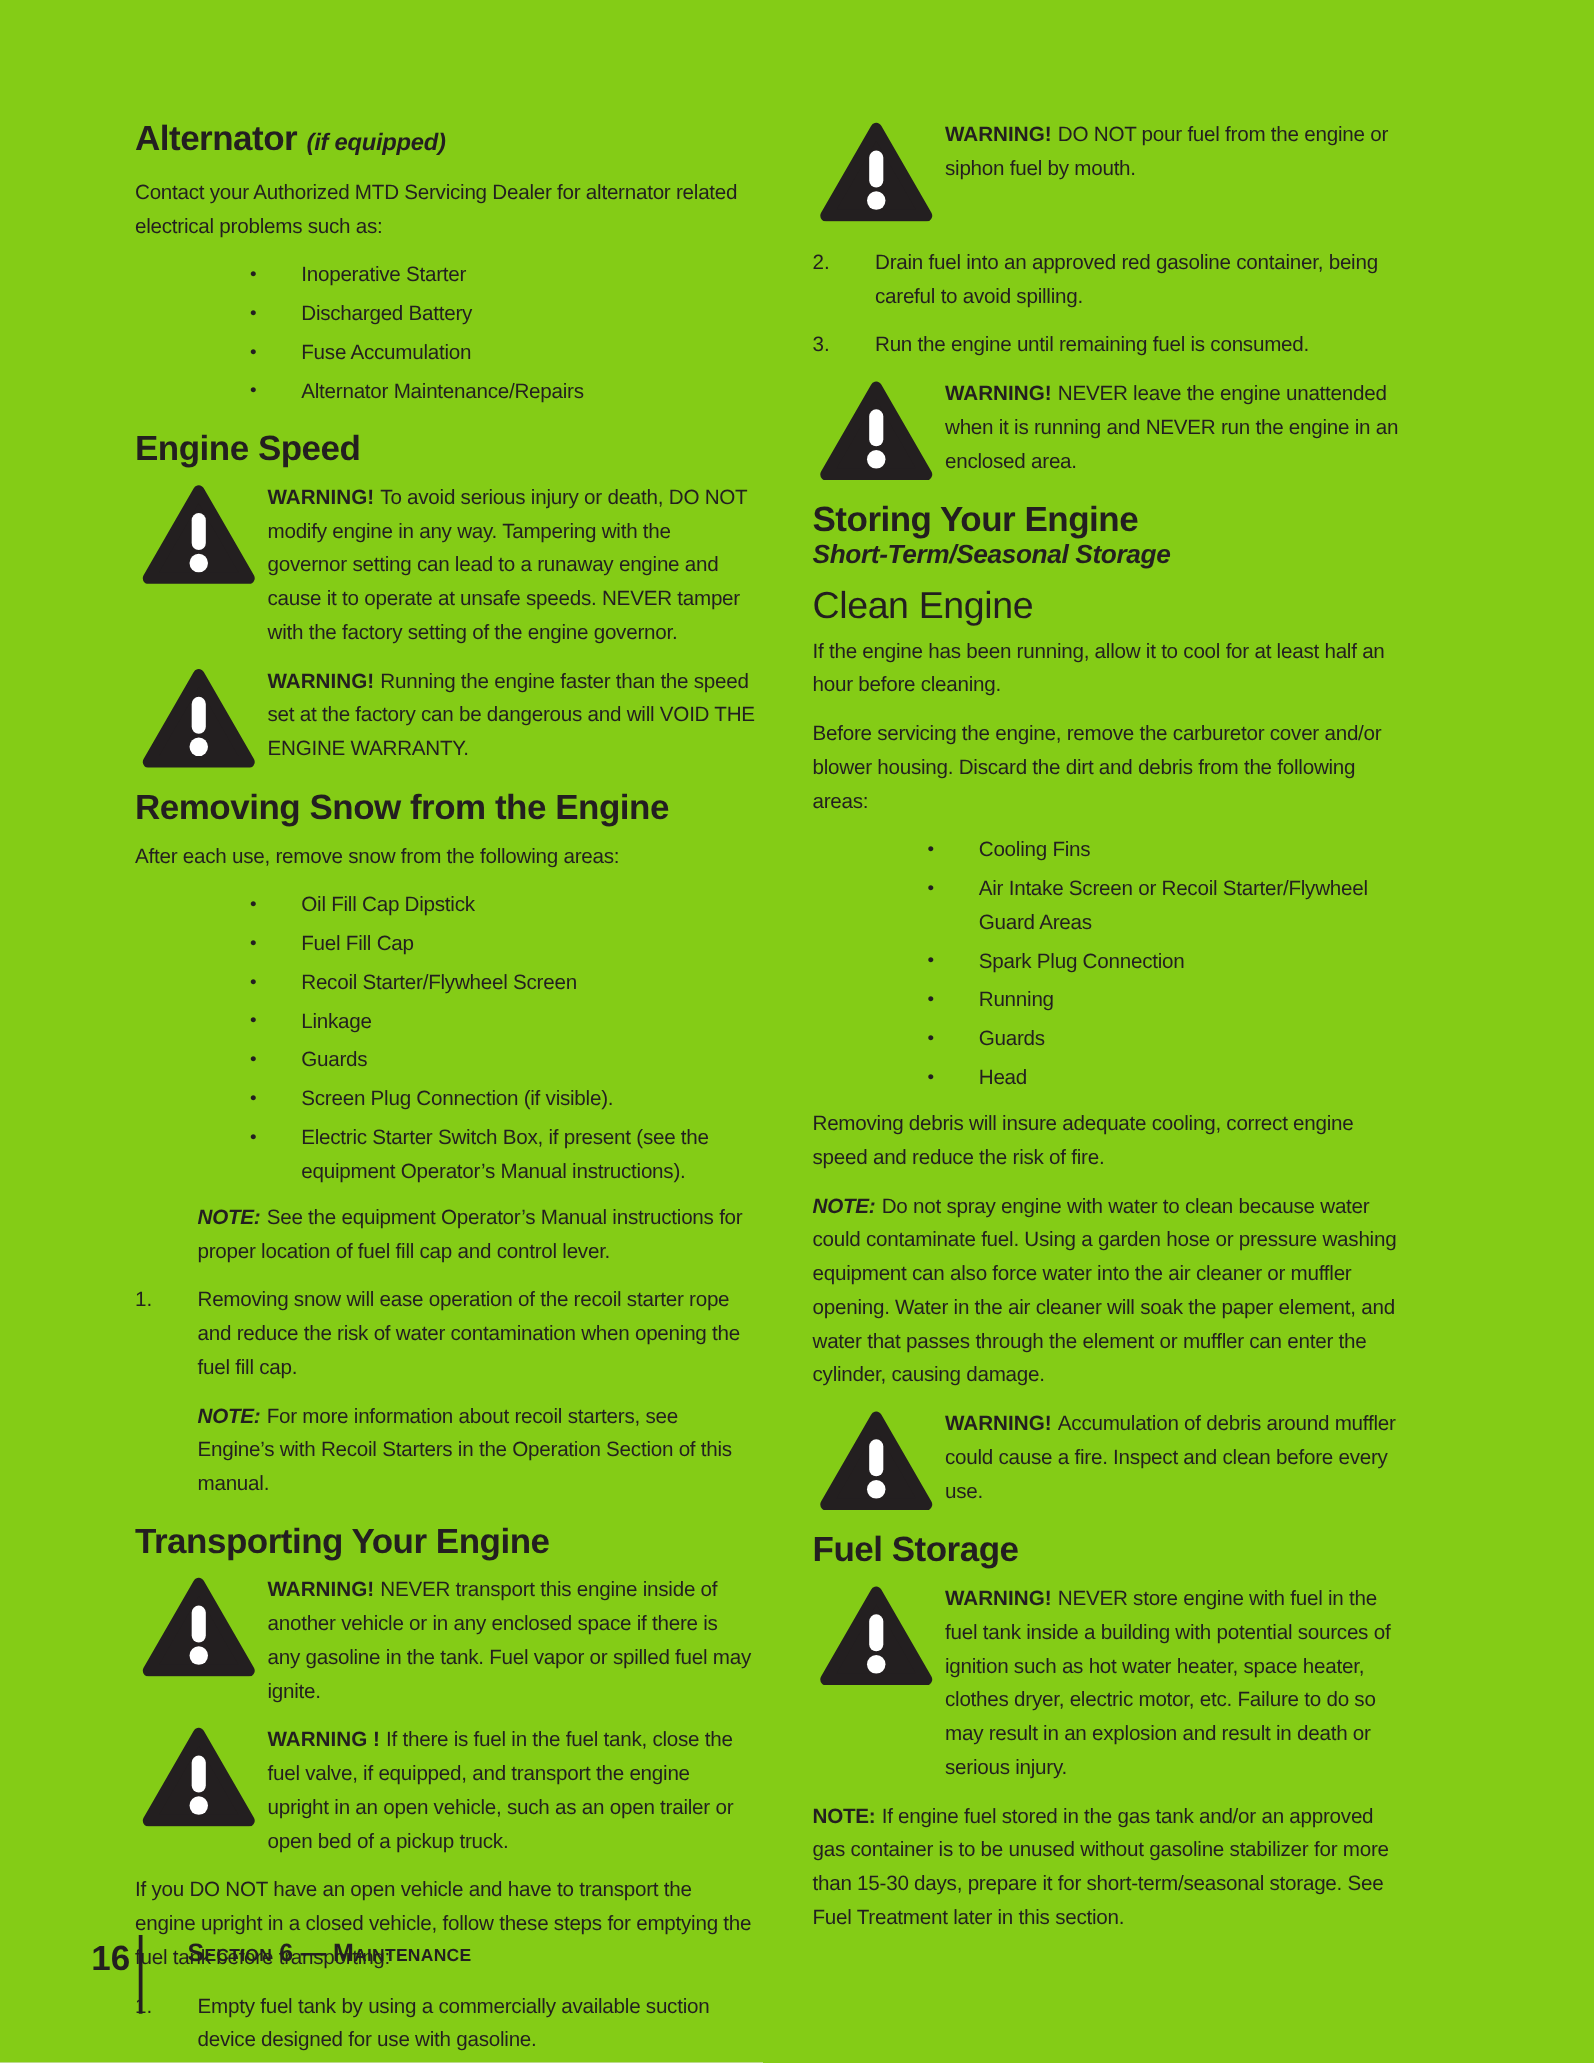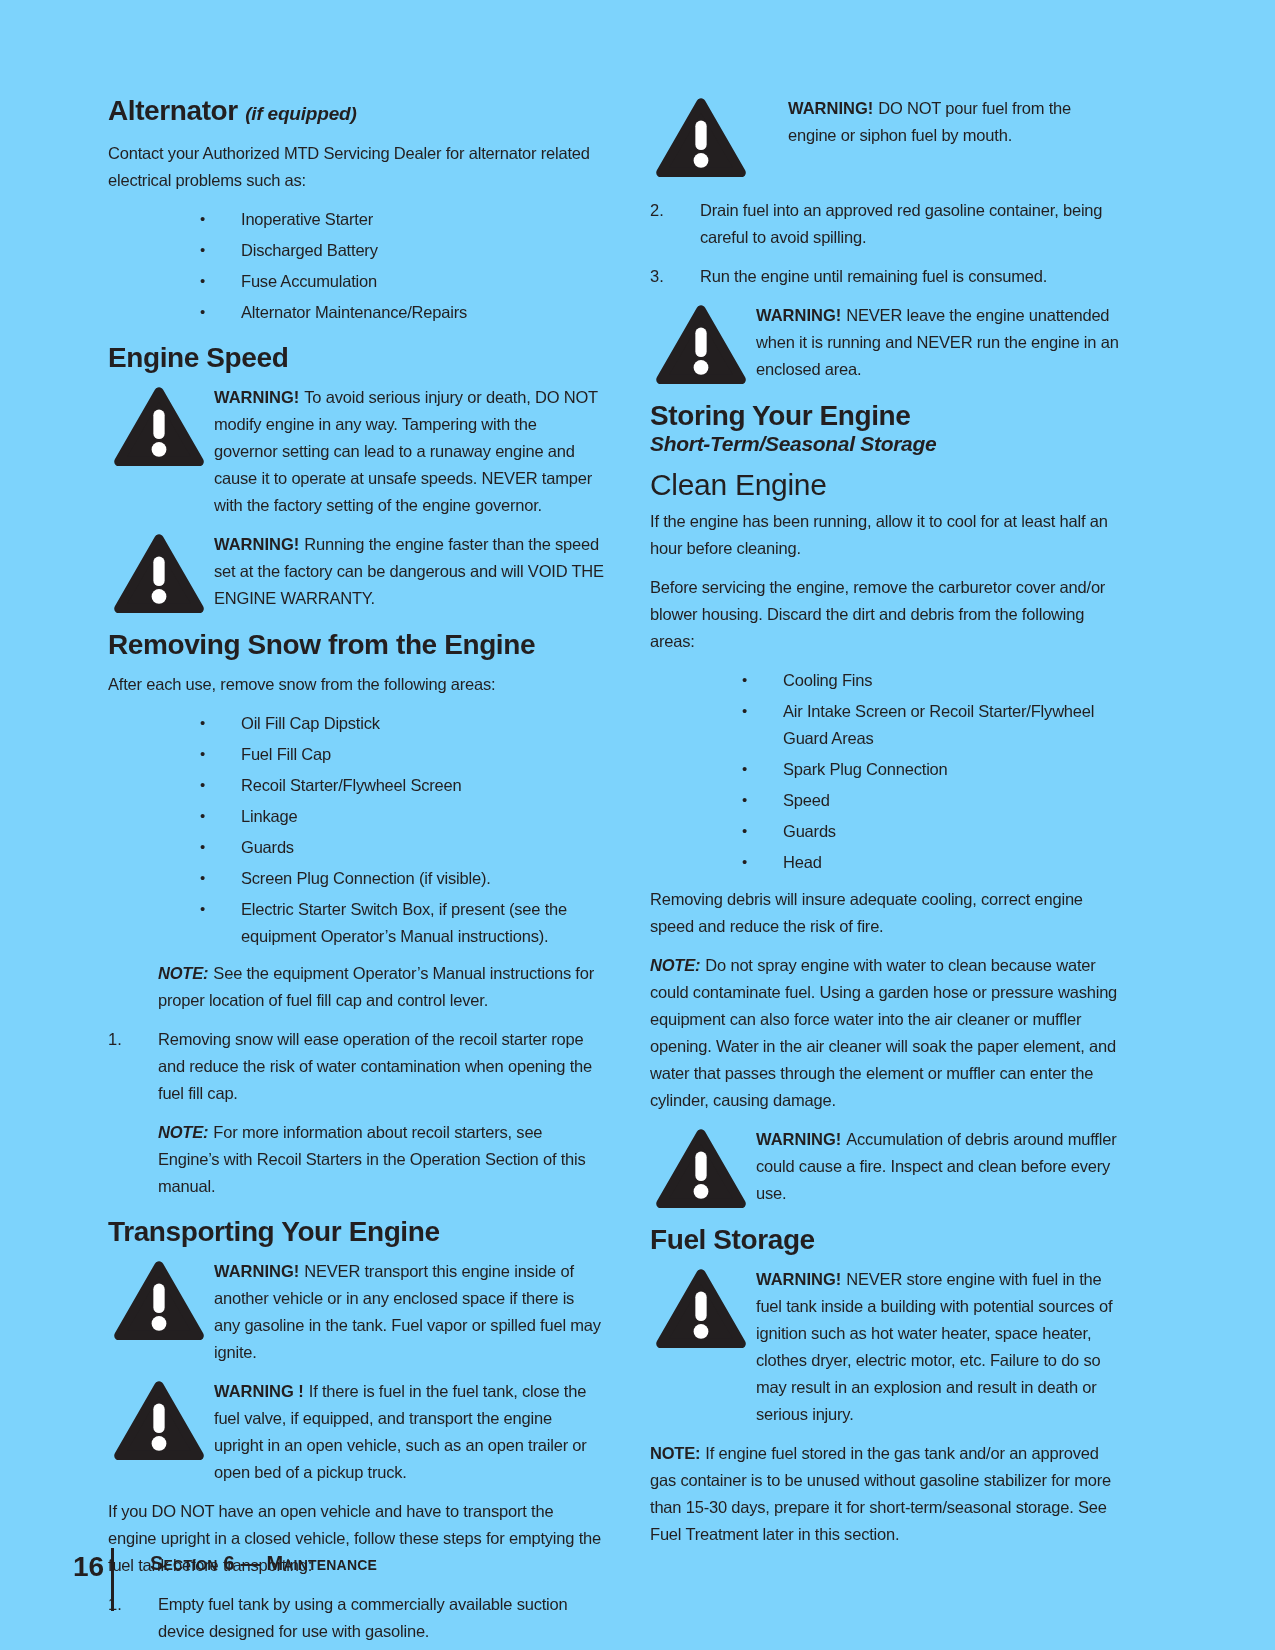--- a/index.html
+++ b/index.html
@@ -2,21 +2,21 @@
 <html><head>
 <meta charset="utf-8">
 <style>
   * { box-sizing: border-box; }
   html, body { margin: 0; padding: 0; background: #e8e8e8; }
   .page {
     position: relative;
     width: 1275px;
     height: 1650px;
     margin: 0 auto;
-    background: #7dd3fc;
+    background: #84cc16;
     font-family: "Liberation Sans", sans-serif;
     color: #231f20;
     overflow: hidden;
   }
   .columns {
     display: flex;
     padding: 95px 0 0 108px;
     gap: 46px;
   }
   .col-left  { width: 496px; flex: 0 0 auto; }
@@ -195,21 +195,21 @@
         <p>If you DO NOT have an open vehicle and have to transport the engine upright in a closed vehicle, follow these steps for emptying the fuel tank before transporting:</p>
         <div class="numitem">
           <span class="num">1.</span>
           <span class="numtext">Empty fuel tank by using a commercially available suction device designed for use with gasoline.</span>
         </div>
       </section>
     </div>
 
     <div class="col-right">
 
-      <div class="warning" style="margin-top:0;gap:32px;">
+      <div class="warning" style="margin-top:0;">
         <svg class="tri" viewBox="0 0 104 92">
           <path d="M52 7 L98 87 L6 87 Z" fill="#231f20" stroke="#231f20" stroke-width="11" stroke-linejoin="round"></path>
           <rect x="45.5" y="27" width="13" height="34" rx="6.5" fill="#ffffff"></rect>
           <circle cx="52" cy="73" r="8.5" fill="#ffffff"></circle>
         </svg>
         <p><strong class="wlabel">WARNING!</strong><span>DO NOT pour fuel from the engine or siphon fuel by mouth.</span></p>
       </div>
 
       <div class="numitem" style="margin-top:20px;">
         <span class="num">2.</span>
@@ -233,21 +233,21 @@
         <h2 class="h2" style="margin-bottom:4px;">Storing Your Engine</h2>
         <div class="subtitle">Short-Term/Seasonal Storage</div>
 
         <h3 class="h3">Clean Engine</h3>
         <p>If the engine has been running, allow it to cool for at least half an hour before cleaning.</p>
         <p>Before servicing the engine, remove the carburetor cover and/or blower housing. Discard the dirt and debris from the following areas:</p>
         <ul class="bullets">
           <li>Cooling Fins</li>
           <li>Air Intake Screen or Recoil Starter/Flywheel Guard Areas</li>
           <li>Spark Plug Connection</li>
-          <li>Speed</li>
+          <li>Running</li>
           <li>Guards</li>
           <li>Head</li>
         </ul>
         <p>Removing debris will insure adequate cooling, correct engine speed and reduce the risk of fire.</p>
         <p class="note"><em class="nlabel">NOTE:</em><span>Do not spray engine with water to clean because water could contaminate fuel. Using a garden hose or pressure washing equipment can also force water into the air cleaner or muffler opening. Water in the air cleaner will soak the paper element, and water that passes through the element or muffler can enter the cylinder, causing damage.</span></p>
         <div class="warning">
           <svg class="tri" viewBox="0 0 104 92">
             <path d="M52 7 L98 87 L6 87 Z" fill="#231f20" stroke="#231f20" stroke-width="11" stroke-linejoin="round"></path>
             <rect x="45.5" y="27" width="13" height="34" rx="6.5" fill="#ffffff"></rect>
             <circle cx="52" cy="73" r="8.5" fill="#ffffff"></circle>

